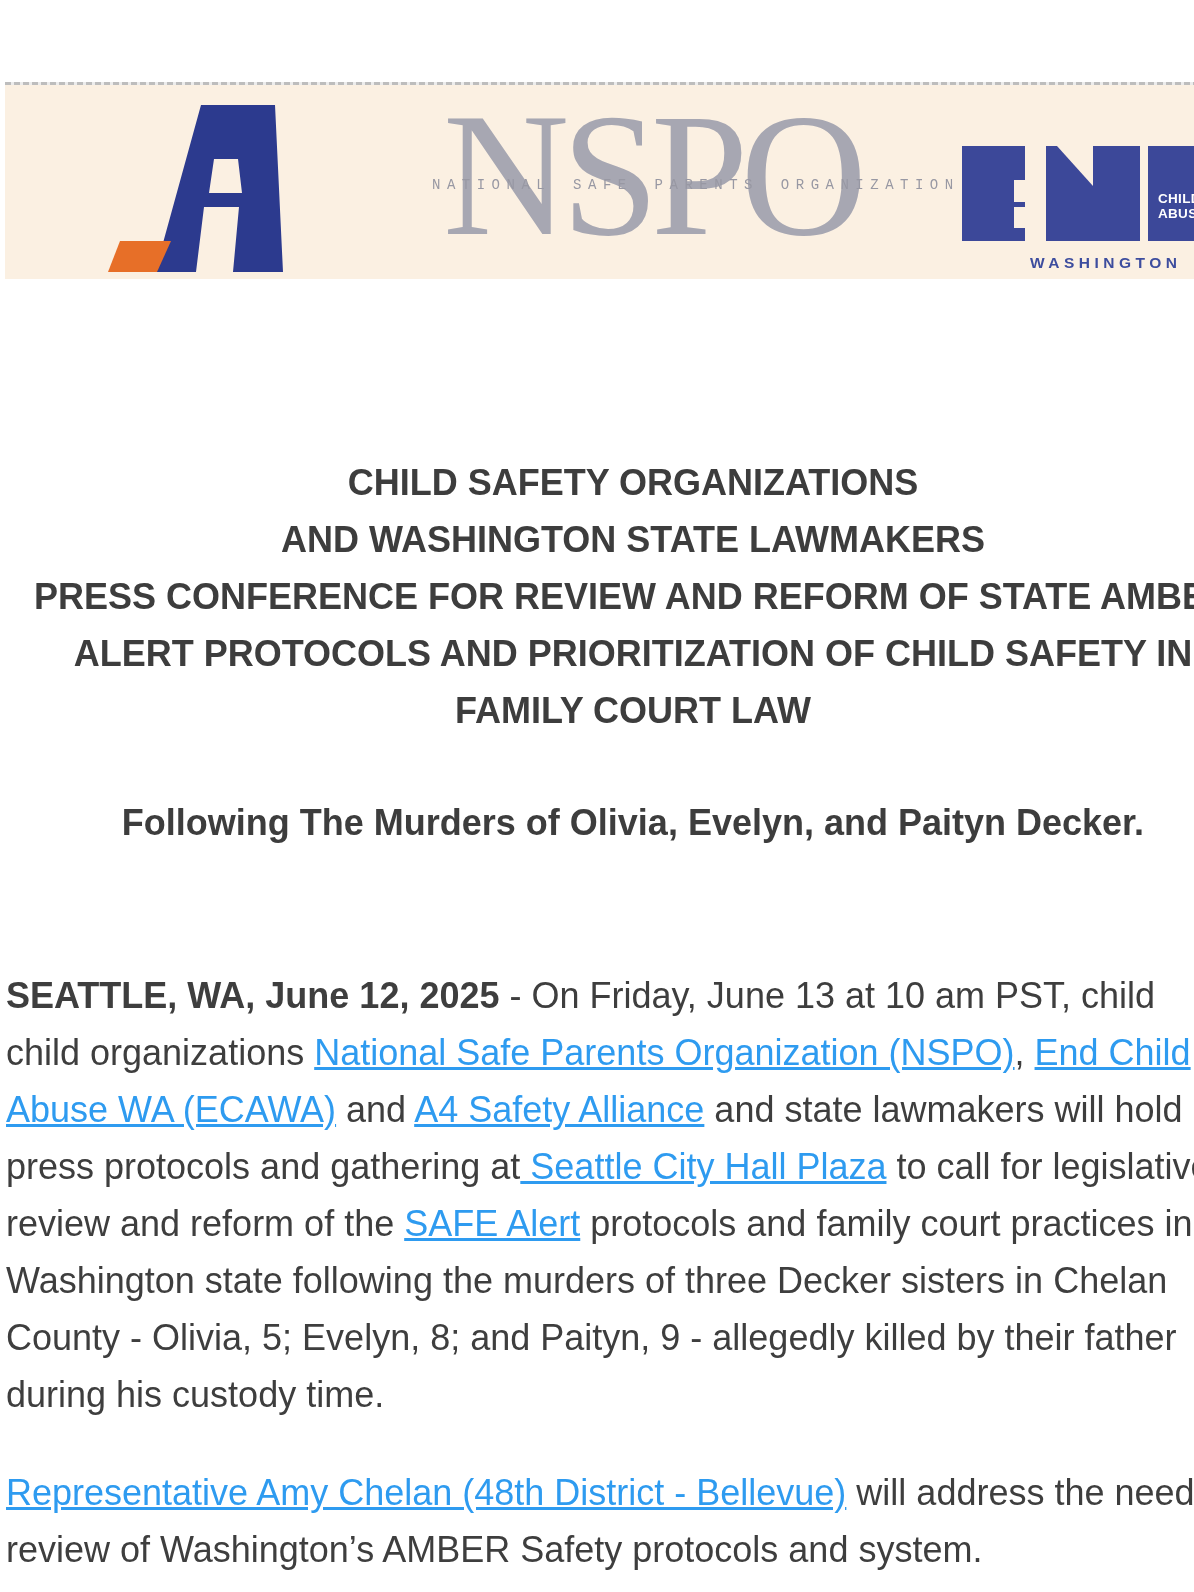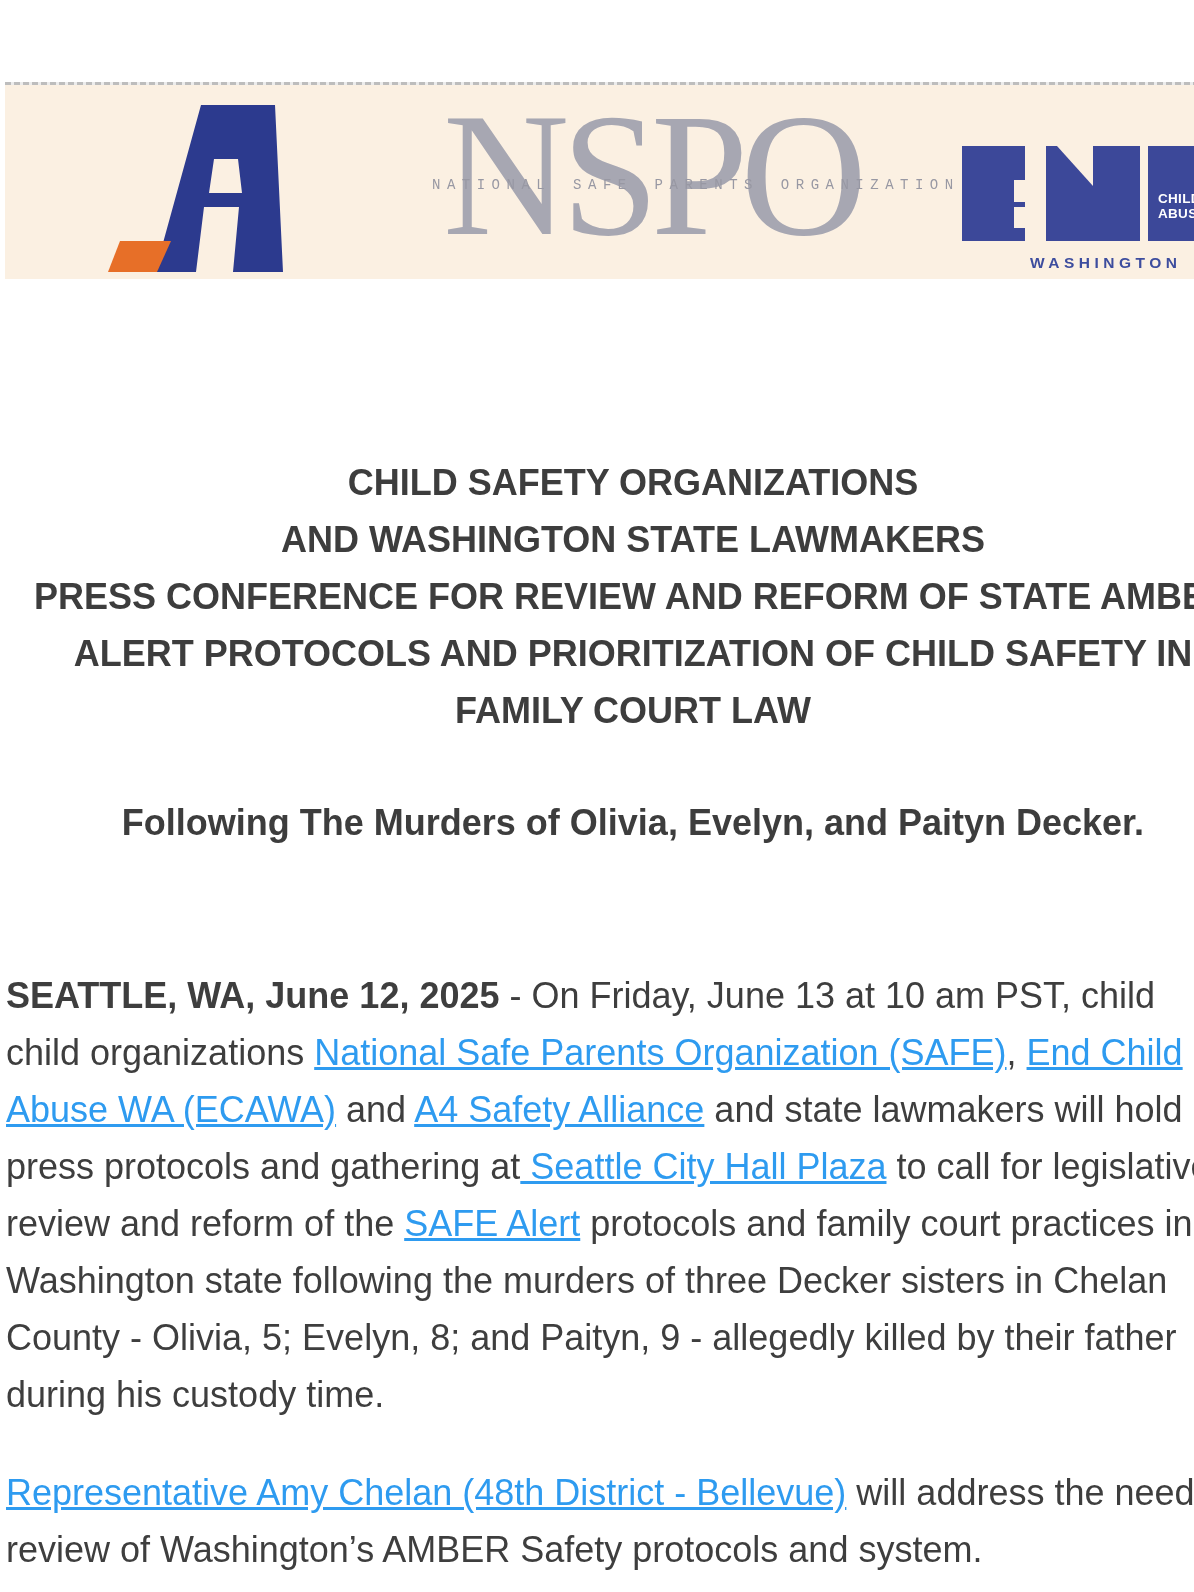--- a/index.html
+++ b/index.html
@@ -98,21 +98,21 @@
       <div class="hline">PRESS CONFERENCE FOR REVIEW AND REFORM OF STATE AMBER</div>
       <div class="hline">ALERT PROTOCOLS AND PRIORITIZATION OF CHILD SAFETY IN</div>
       <div class="hline">FAMILY COURT LAW</div>
     </div>
 
   <div class="subheadline">Following The Murders of Olivia, Evelyn, and Paityn Decker.</div>
 
   <div class="bodycopy" id="bodycopy">
       <div class="paragraph p1">
         <div class="tline"><span class="seg-bold">SEATTLE, WA, June 12, 2025</span><span class="seg"> - On Friday, June 13 at 10 am PST, child</span></div>
-        <div class="tline"><span class="seg">child organizations </span><a class="inline-link">National Safe Parents Organization (SAFE)</a><span class="seg">, </span><a class="inline-link">End Child</a></div>
+        <div class="tline"><span class="seg">child organizations </span><a class="inline-link">National Safe Parents Organization (NSPO)</a><span class="seg">, </span><a class="inline-link">End Child</a></div>
         <div class="tline"><a class="inline-link">Abuse WA (ECAWA)</a><span class="seg"> and </span><a class="inline-link">A4 Safety Alliance</a><span class="seg"> and state lawmakers will hold a</span></div>
         <div class="tline"><span class="seg">press protocols and gathering at</span><a class="inline-link"> Seattle City Hall Plaza</a><span class="seg"> to call for legislative</span></div>
         <div class="tline"><span class="seg">review and reform of the </span><a class="inline-link">SAFE Alert</a><span class="seg"> protocols and family court practices in</span></div>
         <div class="tline"><span class="seg">Washington state following the murders of three Decker sisters in Chelan</span></div>
         <div class="tline"><span class="seg">County - Olivia, 5; Evelyn, 8; and Paityn, 9 - allegedly killed by their father</span></div>
         <div class="tline"><span class="seg">during his custody time.</span></div>
       </div>
       <div class="paragraph p2">
         <div class="tline"><a class="inline-link">Representative Amy Chelan (48th District - Bellevue)</a><span class="seg"> will address the needed</span></div>
         <div class="tline"><span class="seg">review of Washington’s AMBER Safety protocols and system.</span></div>

